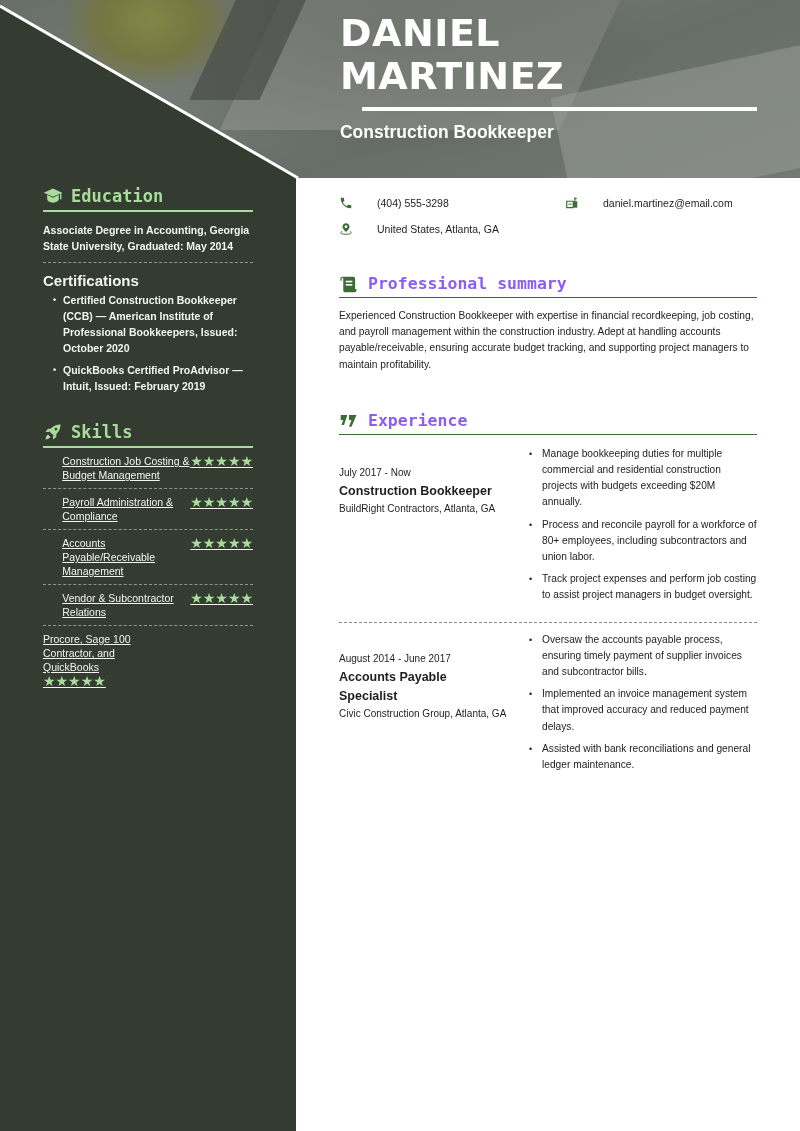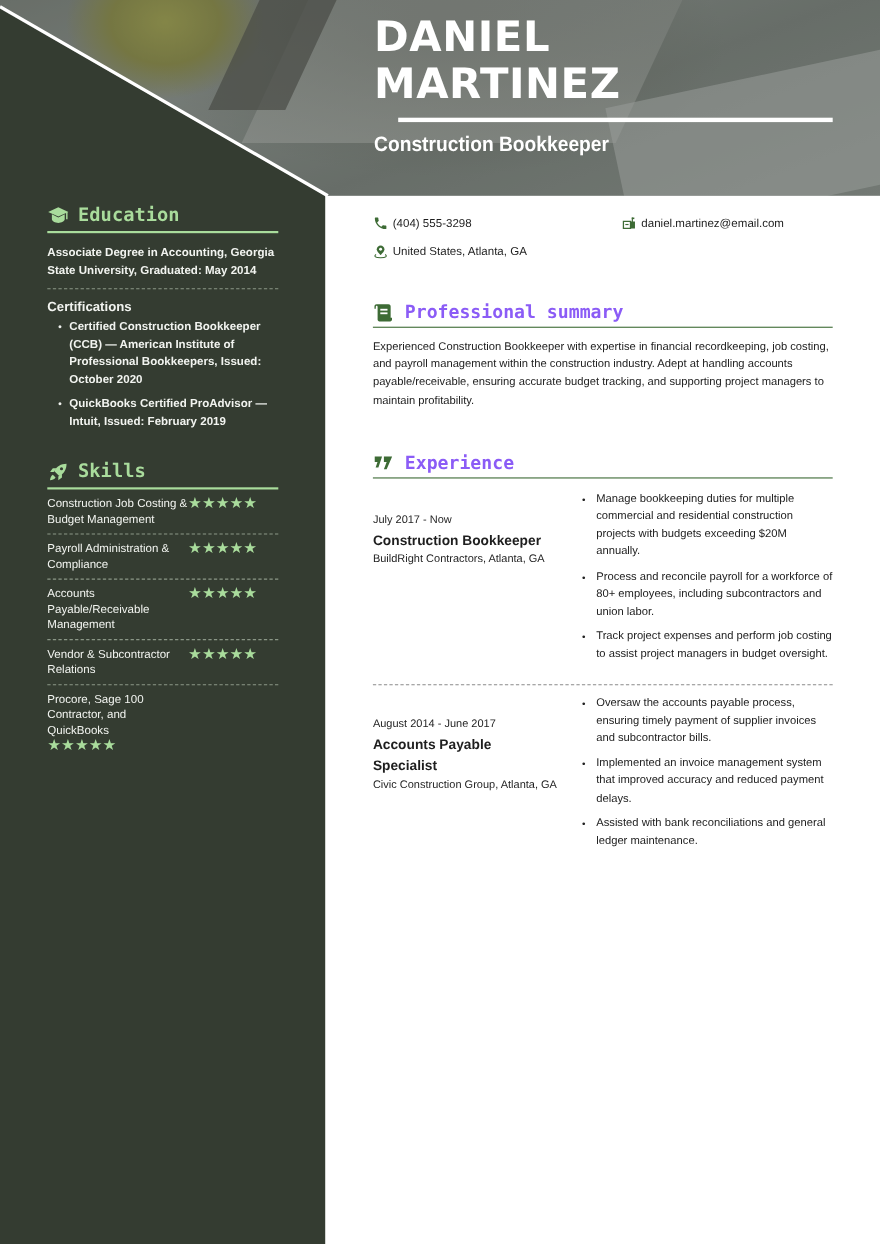--- a/index.html
+++ b/index.html
@@ -57,41 +57,41 @@
   .side-h {
     display: flex; align-items: center; gap: 8px; padding-bottom: 4px;
     border-bottom: 2px solid #a9dc9c; color: #a9dc9c;
     font-family: "DejaVu Sans Mono", monospace; font-weight: bold; font-size: 17px;
   }
   .side-h svg { width: 20px; height: 20px; flex: none; }
   .edu-degree {
     font-family: "Liberation Sans", sans-serif; font-weight: bold; font-size: 10.5px; line-height: 16px;
     margin-top: 10px; padding-bottom: 8px; border-bottom: 1px dashed #8b9787;
   }
-  .cert-h { font-family: "Liberation Sans", sans-serif; font-weight: bold; font-size: 12px; margin-top: 9px; }
+  .cert-h { font-family: "Liberation Sans", sans-serif; font-weight: bold; font-size: 15px; margin-top: 9px; }
   .cert-list { list-style: none; margin-top: 3px; padding-left: 10px; }
   .cert-list li {
     position: relative; padding-left: 10px; font-family: "Liberation Sans", sans-serif;
     font-size: 10.5px; line-height: 16px; margin-bottom: 6px; font-weight: bold;
   }
   .cert-list li::before { content: "•"; position: absolute; left: 0; top: 0; font-size: 9px; }
 
   .skills { margin-top: 28px; }
   .skill-row {
-    display: flex; justify-content: flex-start; align-items: flex-start;
-    padding: 6px 0 6px; border-bottom: 1px dashed #8b9787;
+    display: flex; justify-content: flex-end; align-items: flex-start;
+    padding: 6px 0 6px; border-bottom: 1px dashed #8b9787; text-decoration: underline;
   }
   .skill-row:last-child { border-bottom: none; flex-direction: column; }
   .skill-name { font-family: "Liberation Sans", sans-serif; font-size: 10.5px; line-height: 14px; width: 128px; }
   .stars { display: flex; gap: 1px; color: #a9dc9c; font-size: 14px; line-height: 14px; }
 
   
   .main { position: absolute; left: 339px; top: 196px; width: 418px; }
   .contact { display: grid; grid-template-columns: 226px 1fr; row-gap: 12px; font-family: "Liberation Sans", sans-serif; font-size: 10.5px; }
-  .contact-item { display: flex; align-items: center; gap: 4px; }
+  .contact-item { display: flex; align-items: center; gap: 24px; }
   .contact-item svg { width: 14px; height: 14px; flex: none; }
 
   .sec-h {
     display: flex; align-items: center; gap: 9px; padding-bottom: 4px;
     border-bottom: 1.5px solid #3d6b35; color: #8b5cf6;
     font-family: "DejaVu Sans Mono", monospace; font-weight: bold; font-size: 16.5px;
   }
   .sec-h svg { width: 20px; height: 18px; flex: none; }
   .summary-h { margin-top: 38px; }
   .summary {

